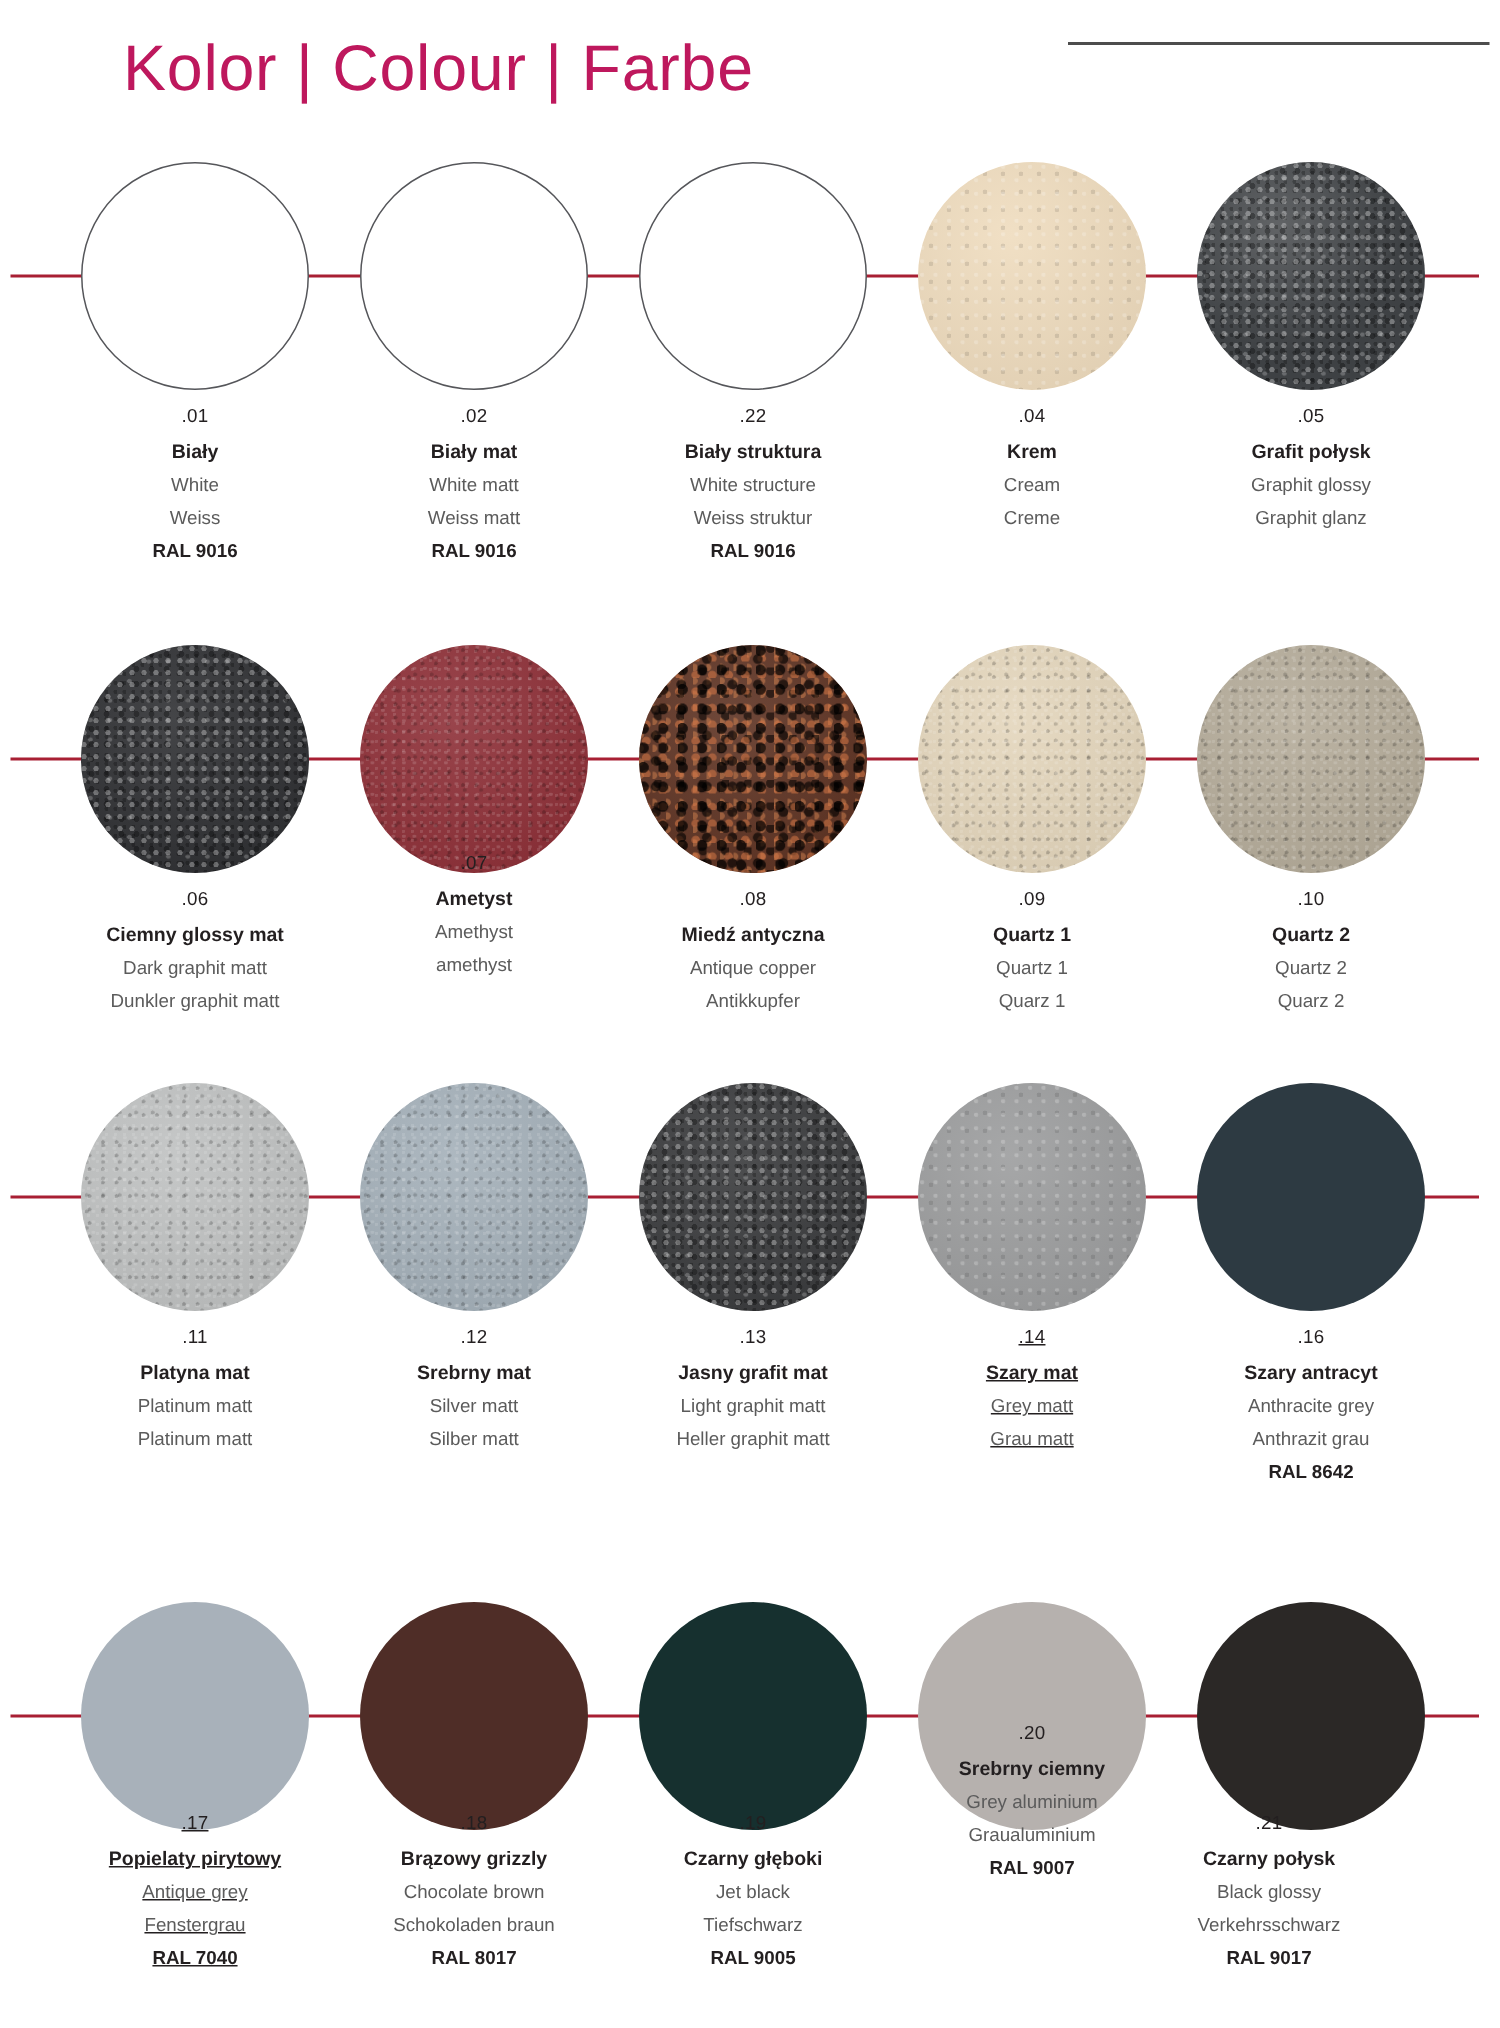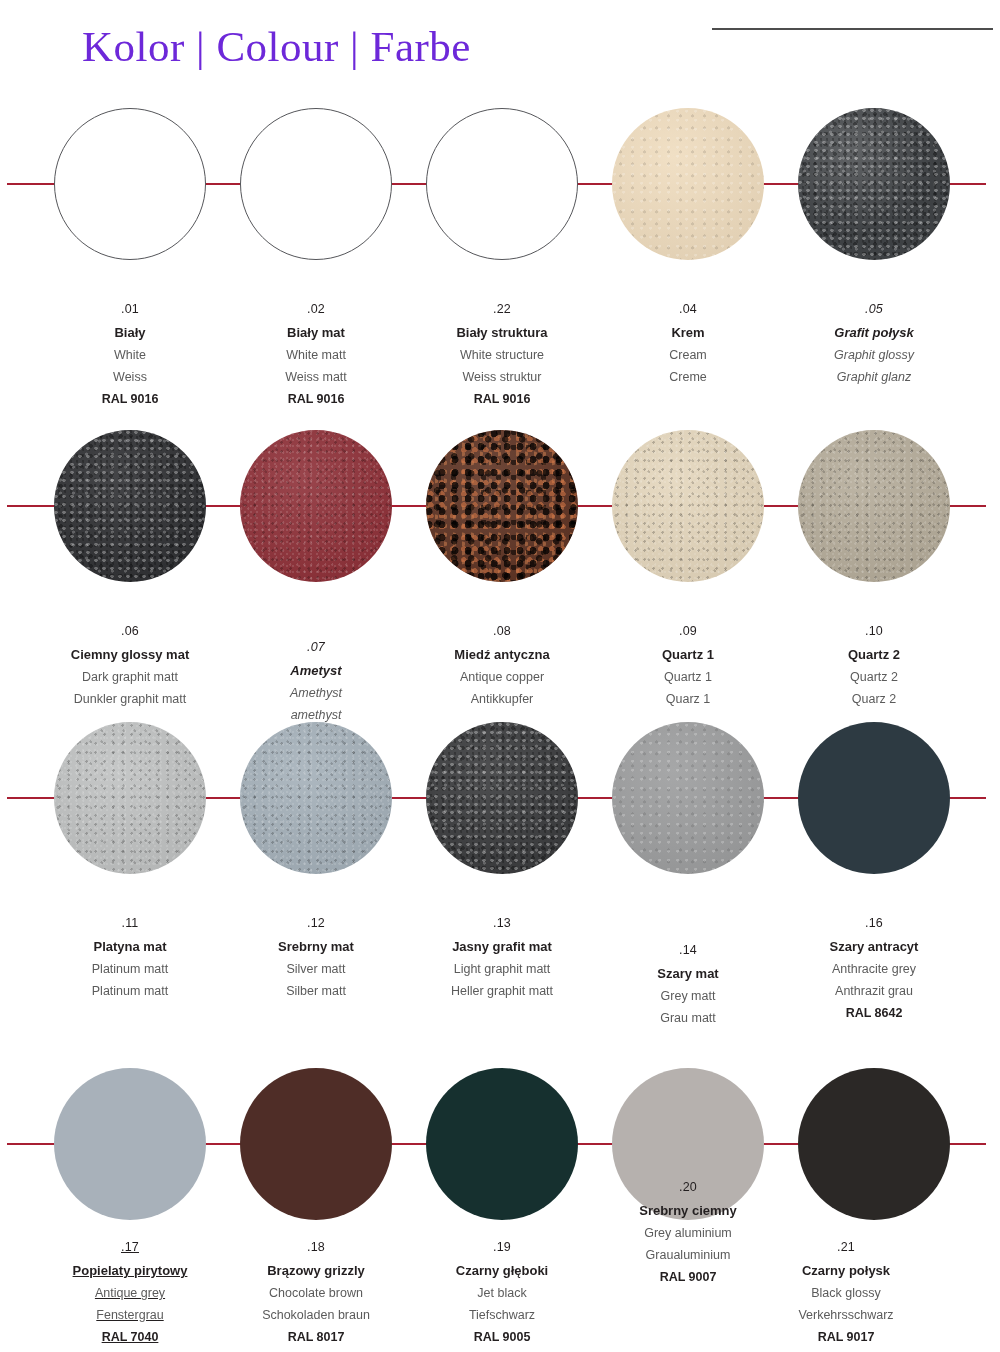--- a/index.html
+++ b/index.html
@@ -14,22 +14,22 @@
   #page { position:relative; width:1000px; height:1352px; }
 
   
   .top-rule {
     position:absolute; left:712px; top:28px; width:281px; height:2px;
     background:#4d4d4d;
   }
   .title {
     position:absolute; left:82px; top:22px;
     font-size:43px; font-weight:400; letter-spacing:0.5px;
-    color:#6d28d9; white-space:nowrap;
-    font-family:Liberation Serif, serif;
+    color:#be185d; white-space:nowrap;
+    font-family:Liberation Sans, sans-serif;
   }
 
   
   .row { position:absolute; left:0; width:1000px; }
   .connector {
     position:absolute; left:7px; width:979px; height:2px;
     background:#a81f33;
   }
   .cell {
     position:absolute; width:186px; top:0;
@@ -75,21 +75,20 @@
   .tex-soft::after {
     background-image:
       radial-gradient(circle at 30% 35%, rgba(255,255,255,.22) 0 1.3px, transparent 1.6px),
       radial-gradient(circle at 72% 66%, rgba(0,0,0,.10) 0 1.4px, transparent 1.7px);
     background-size:9px 9px, 12px 12px;
   }
   .sheen { position:absolute; inset:0; border-radius:50%; pointer-events:none; }
   .lcell {
     position:absolute; width:210px; text-align:center;
     color:#231f20;
-    margin-top:32px;
   }
   .code { font-size:12.5px; color:#231f20; margin-bottom:9px; letter-spacing:.2px; }
   .name-pl { font-size:13px; font-weight:700; color:#231f20; margin-bottom:8px; }
   .name-en, .name-de { font-size:12.5px; color:#5b5b5b; margin-bottom:8px; }
   .ral { font-size:12.5px; font-weight:700; color:#231f20; margin-top:3px; }
 </style>
 </head>
 <body>
 
 <div id="page">
@@ -139,21 +138,21 @@
           <div class="code">.04</div>
           <div class="name-pl">Krem</div>
           <div class="name-en">Cream</div>
           <div class="name-de">Creme</div>
         </div>
         <div class="cell" style="left: 781px; top: 108px;">
           <div class="disc tex-med" style="background: rgb(62, 65, 68);">
             <div class="sheen" style="background: radial-gradient(circle at 35% 28%, rgba(255, 255, 255, 0.18), rgba(255, 255, 255, 0) 58%);"></div>
           </div>
         </div>
-        <div class="lcell" style="left: 769px; top: 270px; font-style: italic;">
+        <div class="lcell" style="left: 769px; top: 270px;">
           <div class="code">.05</div>
           <div class="name-pl">Grafit połysk</div>
           <div class="name-en">Graphit glossy</div>
           <div class="name-de">Graphit glanz</div>
         </div>
       </div>
       <div class="row" style="top: 0px;">
         <div class="connector" style="top: 505px; background: rgb(168, 31, 51);"></div>
         <div class="cell" style="left: 37px; top: 430px;">
           <div class="disc tex-med" style="background: rgb(47, 48, 51);">
@@ -164,21 +163,21 @@
           <div class="code">.06</div>
           <div class="name-pl">Ciemny glossy mat</div>
           <div class="name-en">Dark graphit matt</div>
           <div class="name-de">Dunkler graphit matt</div>
         </div>
         <div class="cell" style="left: 223px; top: 430px;">
           <div class="disc tex-fine" style="background: rgb(142, 48, 56);">
             <div class="sheen" style="background: radial-gradient(circle at 40% 32%, rgba(255, 255, 255, 0.1), rgba(0, 0, 0, 0.06) 85%);"></div>
           </div>
         </div>
-        <div class="lcell" style="left: 211px; top: 608px; font-style: italic;">
+        <div class="lcell" style="left: 211px; top: 568px;">
           <div class="code">.07</div>
           <div class="name-pl">Ametyst</div>
           <div class="name-en">Amethyst</div>
           <div class="name-de">amethyst</div>
         </div>
         <div class="cell" style="left: 409px; top: 430px;">
           <div class="disc tex-coarse" style="background: rgb(94, 51, 35);">
             <div class="sheen" style="background: radial-gradient(circle at 40% 32%, rgba(255, 255, 255, 0.1), rgba(0, 0, 0, 0.06) 85%);"></div>
           </div>
         </div>
@@ -244,21 +243,21 @@
           <div class="code">.13</div>
           <div class="name-pl">Jasny grafit mat</div>
           <div class="name-en">Light graphit matt</div>
           <div class="name-de">Heller graphit matt</div>
         </div>
         <div class="cell" style="left: 595px; top: 722px;">
           <div class="disc tex-soft" style="background: rgb(156, 157, 158);">
             <div class="sheen" style="background: radial-gradient(circle at 40% 32%, rgba(255, 255, 255, 0.1), rgba(0, 0, 0, 0.06) 85%);"></div>
           </div>
         </div>
-        <div class="lcell" style="left: 583px; top: 911px;">
+        <div class="lcell" style="left: 583px; top: 884px; text-decoration: underline;">
           <div class="code">.14</div>
           <div class="name-pl">Szary mat</div>
           <div class="name-en">Grey matt</div>
           <div class="name-de">Grau matt</div>
         </div>
         <div class="cell" style="left: 781px; top: 722px;">
           <div class="disc" style="background: rgb(45, 58, 66);"></div>
         </div>
         <div class="lcell" style="left: 769px; top: 884px;">
           <div class="code">.16</div>

